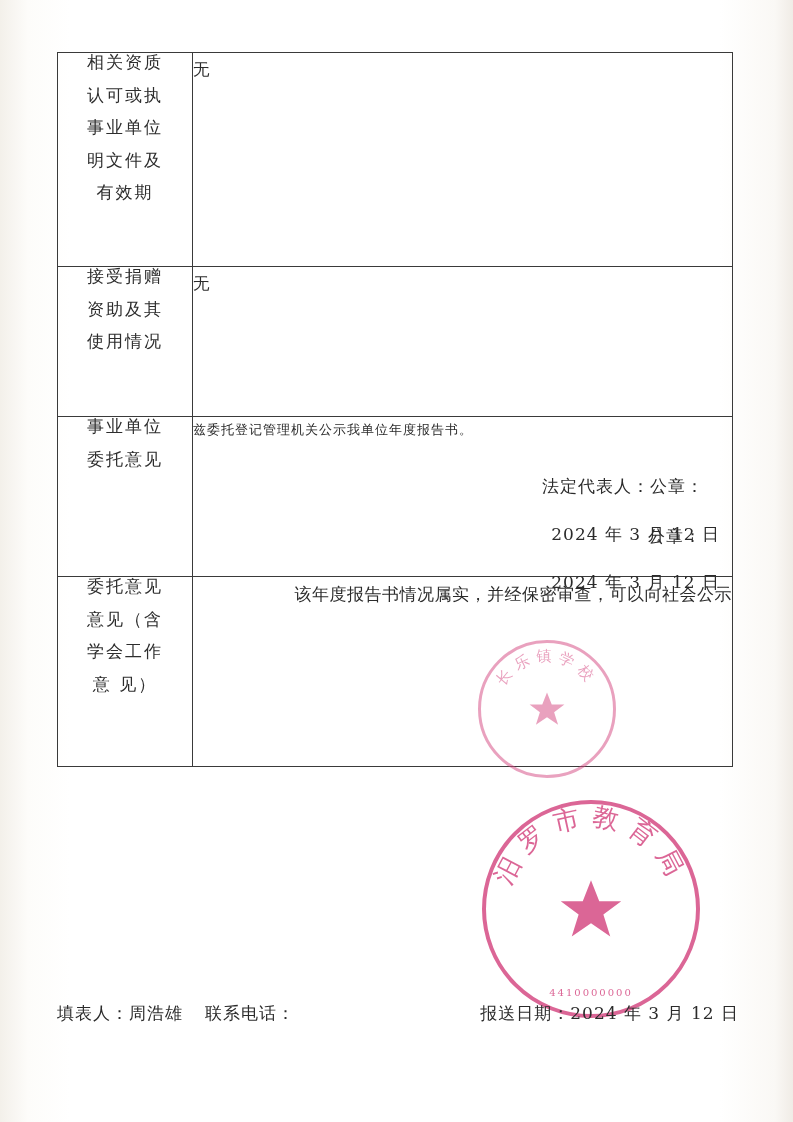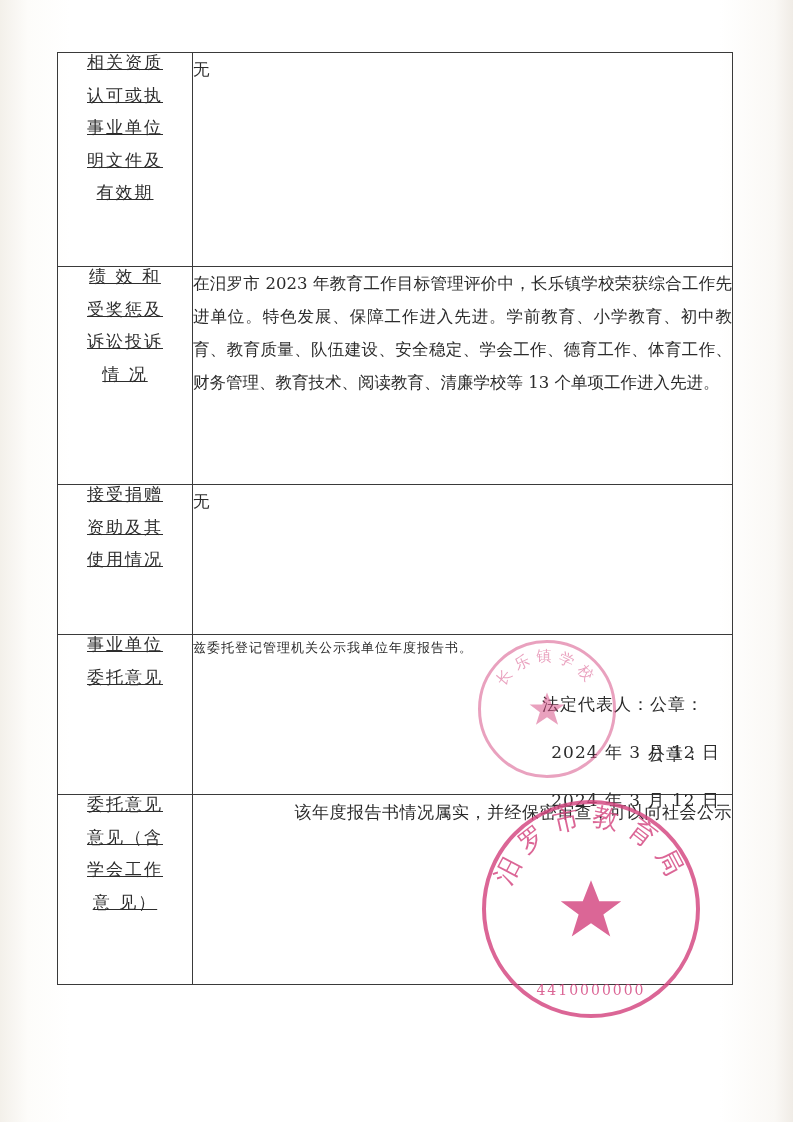--- a/index.html
+++ b/index.html
@@ -48,21 +48,20 @@
   .label-lines {
     display: flex;
     flex-direction: column;
     align-items: center;
     justify-content: center;
     gap: 13px;
     font-size: 17px;
     letter-spacing: 2px;
     color: #2d2d2d;
     line-height: 1.15;
-    text-decoration: underline;
   }
   td.content {
     padding: 14px 16px 10px 14px;
     font-size: 16.5px;
     line-height: 2.0;
     color: #2b2b2b;
   }
   .row-qual  { height: 214px; }
   .row-perf  { height: 218px; }
   .row-dona  { height: 150px; }
@@ -159,21 +158,21 @@
     position: absolute;
     left: 0; top: 0; width: 100%; height: 100%;
   }
   .seal-arc-text svg { width: 100%; height: 100%; }
   .seal-bottom-text {
     position: absolute;
     left: 0;
     bottom: 16px;
     width: 100%;
     text-align: center;
-    font-size: 14px;
+    font-size: 10px;
     letter-spacing: 2px;
   }
   .footer {
     position: absolute;
     left: 57px;
     top: 1002px;
     width: 690px;
     display: flex;
     font-size: 17px;
     letter-spacing: 1px;
@@ -201,33 +200,20 @@
               <span>事业单位</span>
               <span>明文件及</span>
               <span>有效期</span>
             </div>
           </td>
           <td class="content">
             <p class="para">无</p>
           </td>
         </tr>
 
-        <tr class="row-perf">
-          <td class="label">
-            <div class="label-lines">
-              <span>绩 效 和</span>
-              <span>受奖惩及</span>
-              <span>诉讼投诉</span>
-              <span>情    况</span>
-            </div>
-          </td>
-          <td class="content">
-            <p class="para">在汨罗市 2023 年教育工作目标管理评价中，长乐镇学校荣获综合工作先进单位。特色发展、保障工作进入先进。学前教育、小学教育、初中教育、教育质量、队伍建设、安全稳定、学会工作、德育工作、体育工作、财务管理、教育技术、阅读教育、清廉学校等 13 个单项工作进入先进。</p>
-          </td>
-        </tr>
 
         <tr class="row-dona">
           <td class="label">
             <div class="label-lines">
               <span>接受捐赠</span>
               <span>资助及其</span>
               <span>使用情况</span>
             </div>
           </td>
           <td class="content">
@@ -305,14 +291,23 @@
       </svg>
     </div>
     <div class="star">
       <svg viewBox="0 0 24 24" aria-hidden="true">
         <polygon points="12,1.5 15,9.2 23,9.2 16.5,14 19,22 12,17.2 5,22 7.5,14 1,9.2 9,9.2" fill="#d4457f"></polygon>
       </svg>
     </div>
     <div class="seal-bottom-text">4410000000</div>
   </div>
 
+  <div class="footer">
+    <span>填表人：</span>
+    <span class="filler-name">周浩雄</span>
+    <span class="phone">联系电话：</span>
+    <span></span>
+    <span class="spacer"></span>
+    <span>报送日期：</span>
+    <span class="submit-date">2024 年 3 月 12 日</span>
+  </div>
 
 </div>
 
 </body></html>

